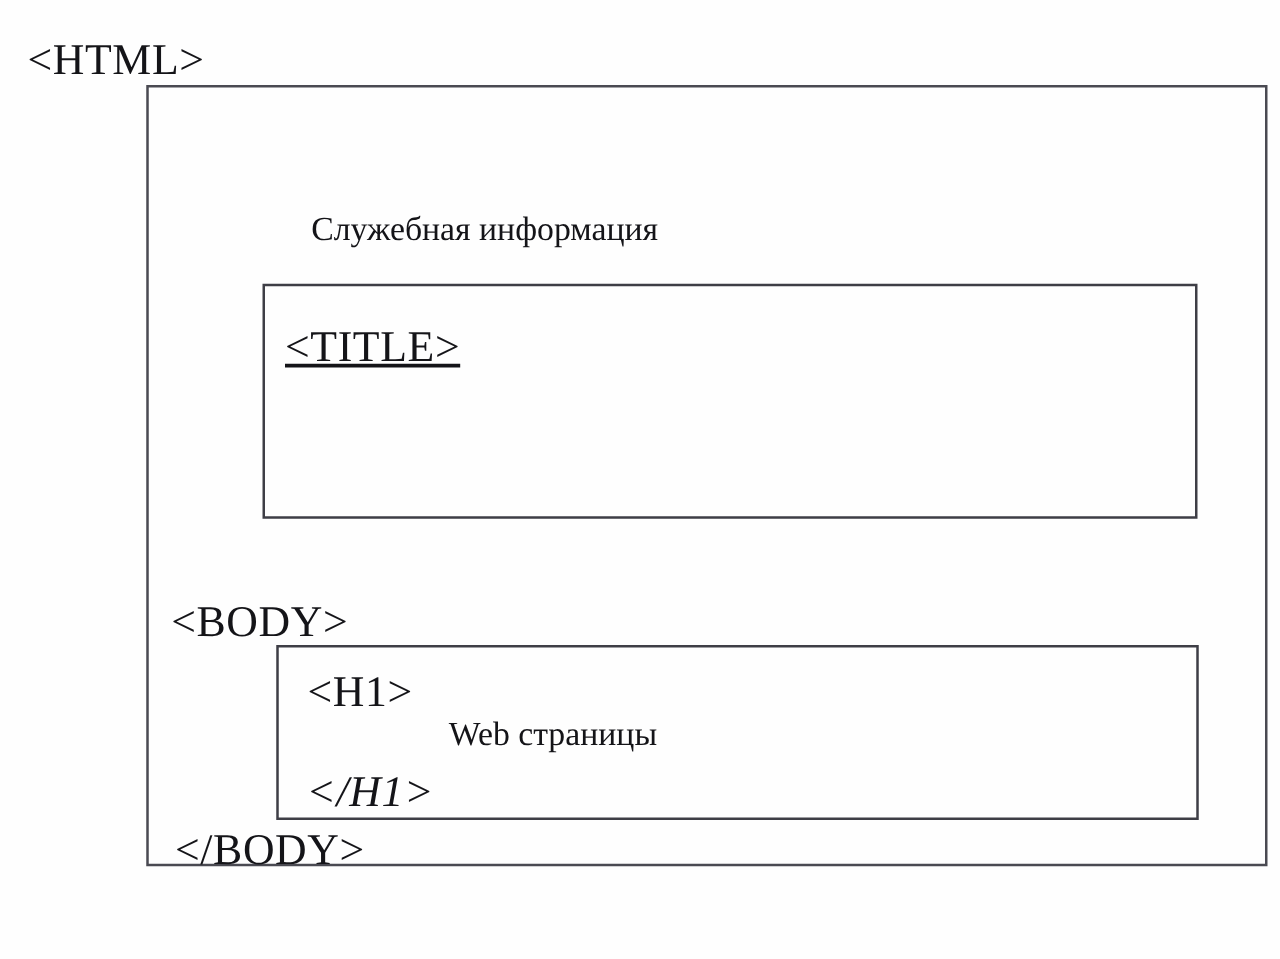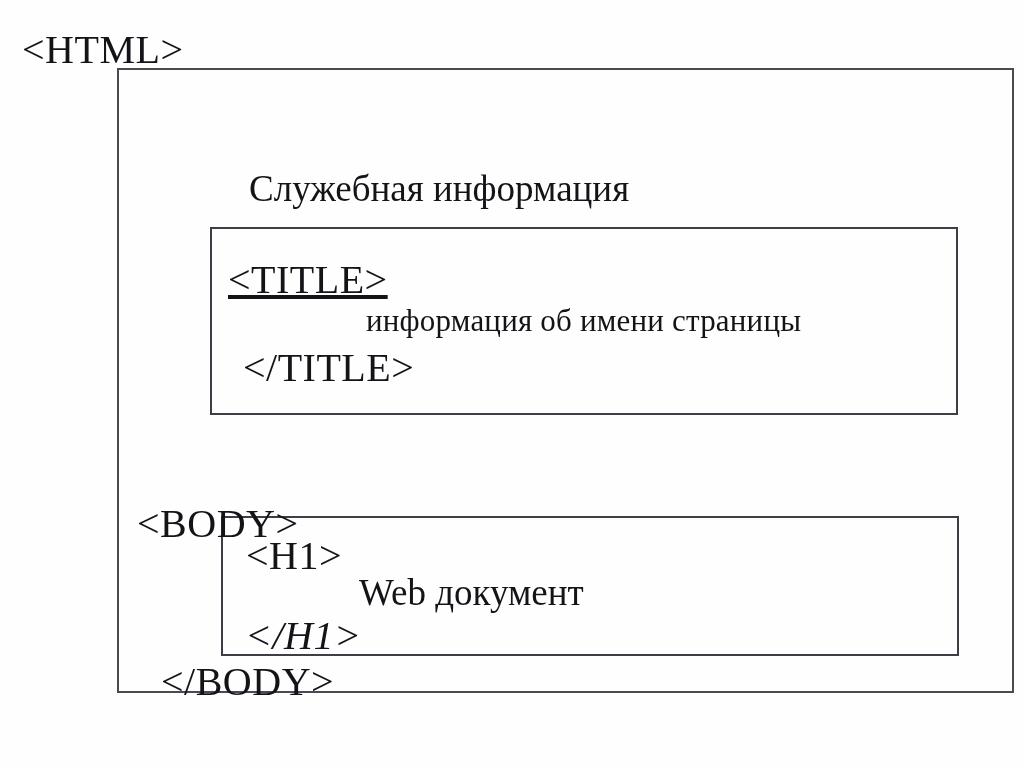--- a/index.html
+++ b/index.html
@@ -51,70 +51,68 @@
   }
 
   
   .lbl {
     position: absolute;
     white-space: nowrap;
     line-height: 1;
     color: #141418;
   }
   .tag {
-    font-size: 40px;
+    font-size: 35px;
     letter-spacing: 0.5px;
   }
   .content {
-    font-size: 37px;
+    font-size: 27px;
   }
   .content-big {
     font-size: 31px;
     letter-spacing: 0.2px;
   }
 
   #tag-html-open   { left: 22px;  top: 30px;  }
   #tag-head-open   { left: 142px; top: 80px;  }
   #txt-service     { left: 249px; top: 170px; }
   #tag-title-open  { left: 228px; top: 260px; text-decoration: underline; }
   #txt-title-value { left: 366px; top: 305px; }
   #tag-title-close { left: 243px; top: 348px; }
   #tag-head-close  { left: 145px; top: 434px; }
-  #tag-body-open   { left: 137px; top: 480px; margin-top: 24px; }
+  #tag-body-open   { left: 137px; top: 480px; }
   #tag-h1-open     { left: 246px; top: 536px; }
   #txt-h1-value    { left: 359px; top: 574px; }
   #tag-h1-close    { left: 245px; top: 616px; font-style: italic; }
-  #tag-body-close  { left: 161px; top: 662px; }
+  #tag-body-close  { left: 140px; top: 662px; }
   #tag-html-close  { left: 22px;  top: 704px; }
 </style>
 </head>
 <body>
 
 <div id="canvas">
 
   <div class="box" id="html-outer-box"></div>
   <div class="box" id="title-box"></div>
   <div class="box" id="h1-box"></div>
 
   <div class="lbl tag" id="tag-html-open">&lt;HTML&gt;</div>
 
 
   <div class="lbl content" id="txt-service">Служебная информация</div>
 
   <div class="lbl tag" id="tag-title-open">&lt;TITLE&gt;</div>
 
-  <div class="lbl content-big" id="txt-title-value">информация об имени страницы</div>
 
-  <div class="lbl tag" id="tag-title-close">&lt;/TITLE&gt;</div>
 
 
   <div class="lbl tag" id="tag-body-open">&lt;BODY&gt;</div>
 
   <div class="lbl tag" id="tag-h1-open">&lt;H1&gt;</div>
 
-  <div class="lbl content" id="txt-h1-value">Web документ</div>
+  <div class="lbl content" id="txt-h1-value">Web страницы</div>
 
   <div class="lbl tag" id="tag-h1-close">&lt;/H1&gt;</div>
 
   <div class="lbl tag" id="tag-body-close">&lt;/BODY&gt;</div>
 
 
 </div>
 
 </body></html>

